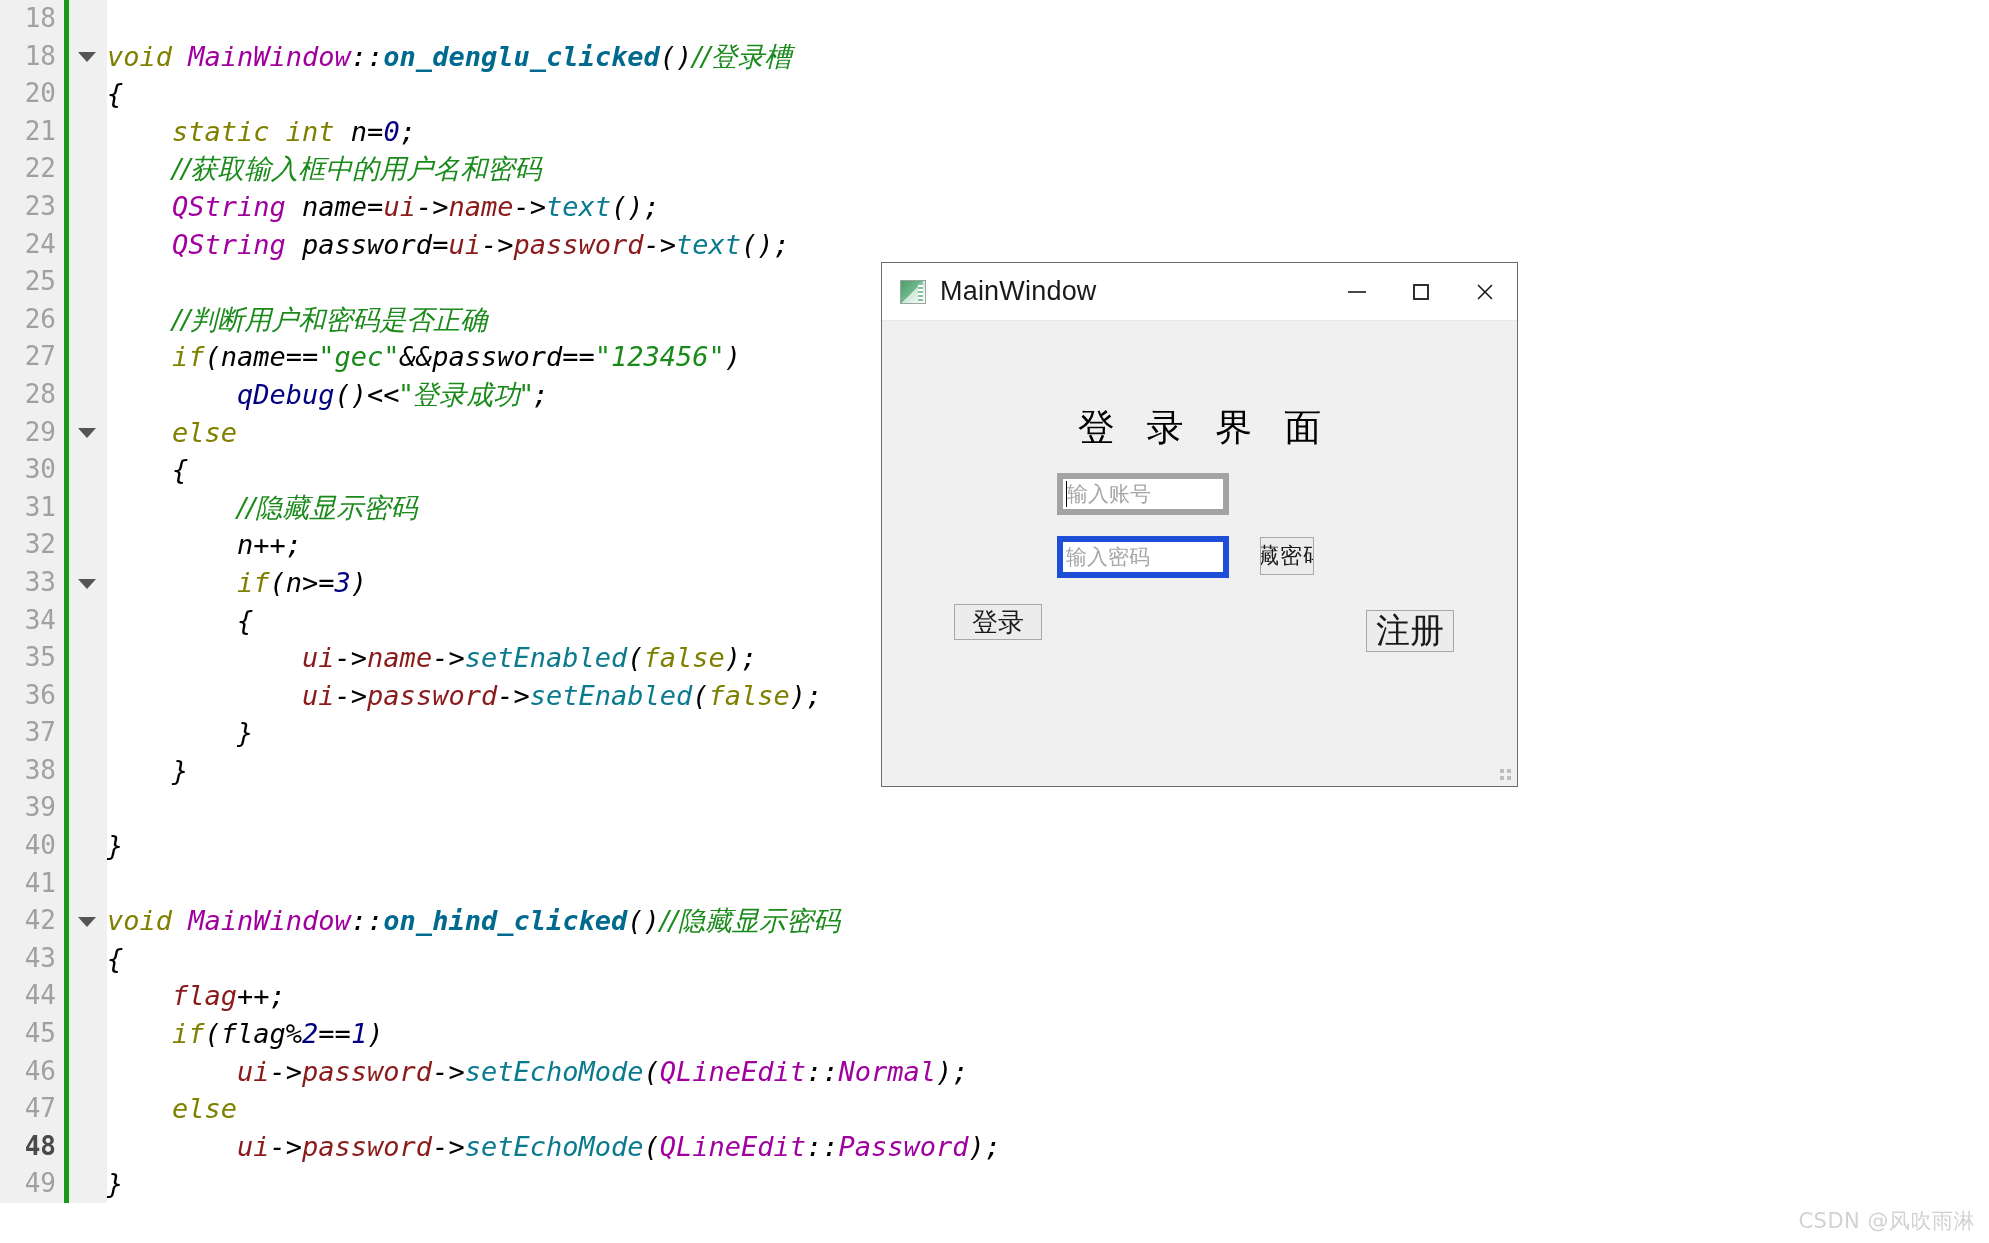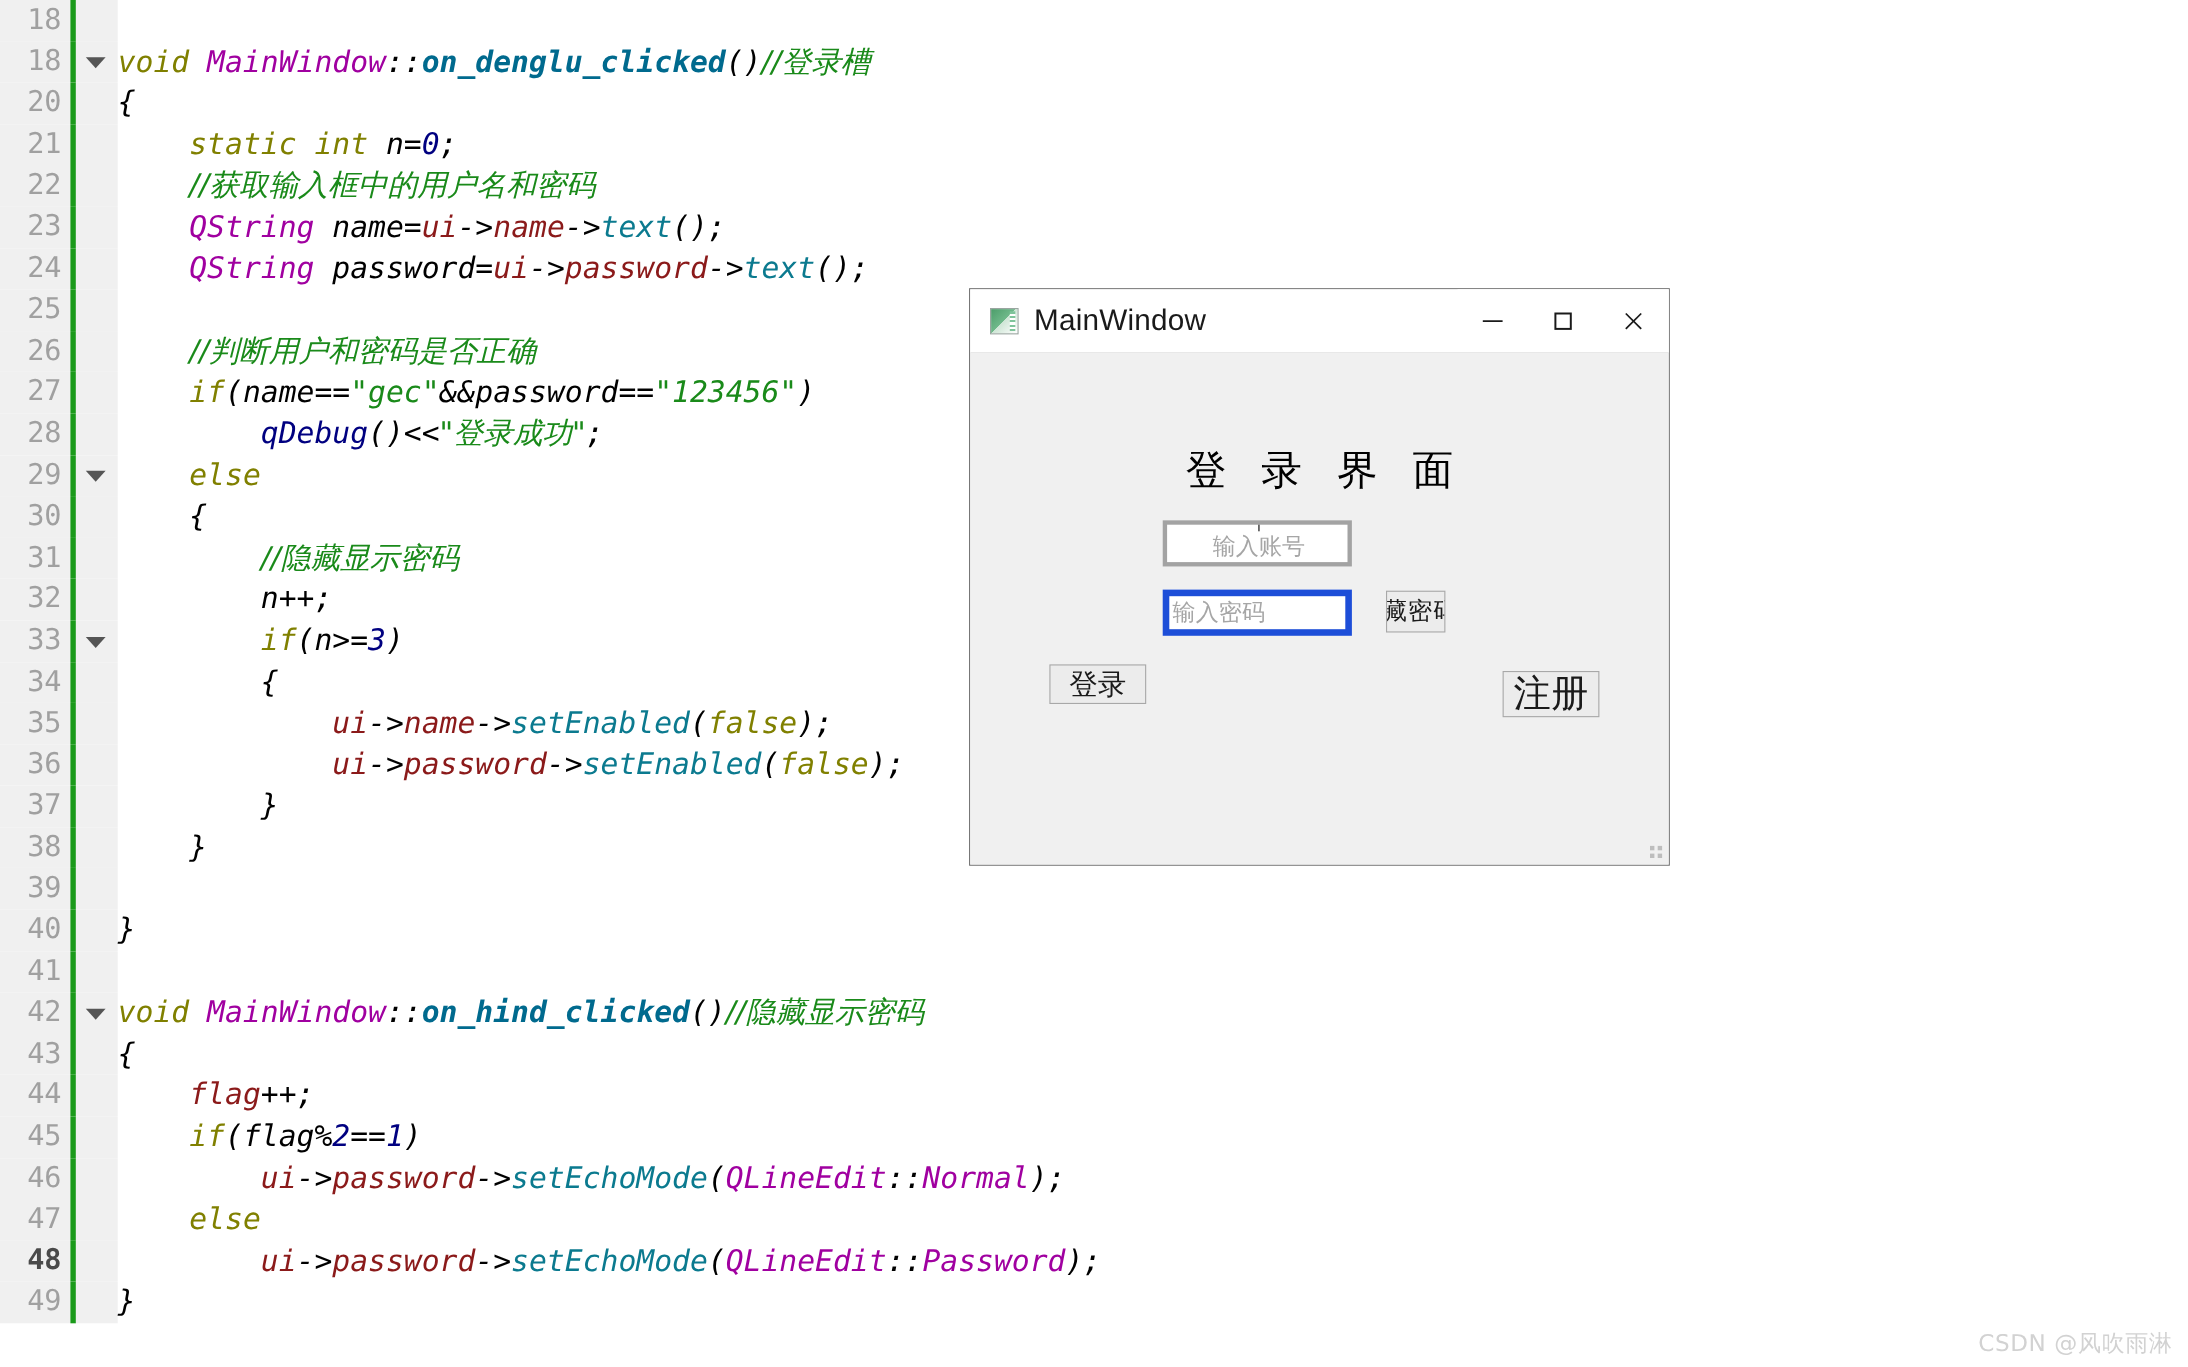--- a/index.html
+++ b/index.html
@@ -85,21 +85,21 @@
     font-family:"DejaVu Serif","Liberation Serif",serif;
     font-size:37px;color:#000;letter-spacing:10px;text-indent:10px;
   }
 
   .qinput{
     position:absolute;width:172px;height:42px;background:#ffffff;
     box-sizing:border-box;display:flex;align-items:center;
     padding-left:3px;font-size:21px;color:#a6a6a6;
     font-family:"DejaVu Sans","Liberation Sans",sans-serif;
   }
-  #nameinput{left:175px;top:152px;border:4px solid #a3a3a3;flex-direction:column;}
+  #nameinput{left:175px;top:152px;border:6px solid #a3a3a3;}
   #pwinput{left:175px;top:215px;border:6px solid #1d4ed8;}
   .caret{display:inline-block;width:1px;height:26px;background:#000;margin-right:0px;}
 
   .qbtn{
     position:absolute;background:#ececec;border:1px solid #a8a8a8;
     box-sizing:border-box;display:flex;align-items:center;justify-content:center;
     font-family:"DejaVu Serif","Liberation Serif",serif;color:#1a1a1a;
     overflow:hidden;white-space:nowrap;
   }
   #hidebtn{left:378px;top:216px;width:54px;height:38px;font-size:22px;letter-spacing:1px;}

